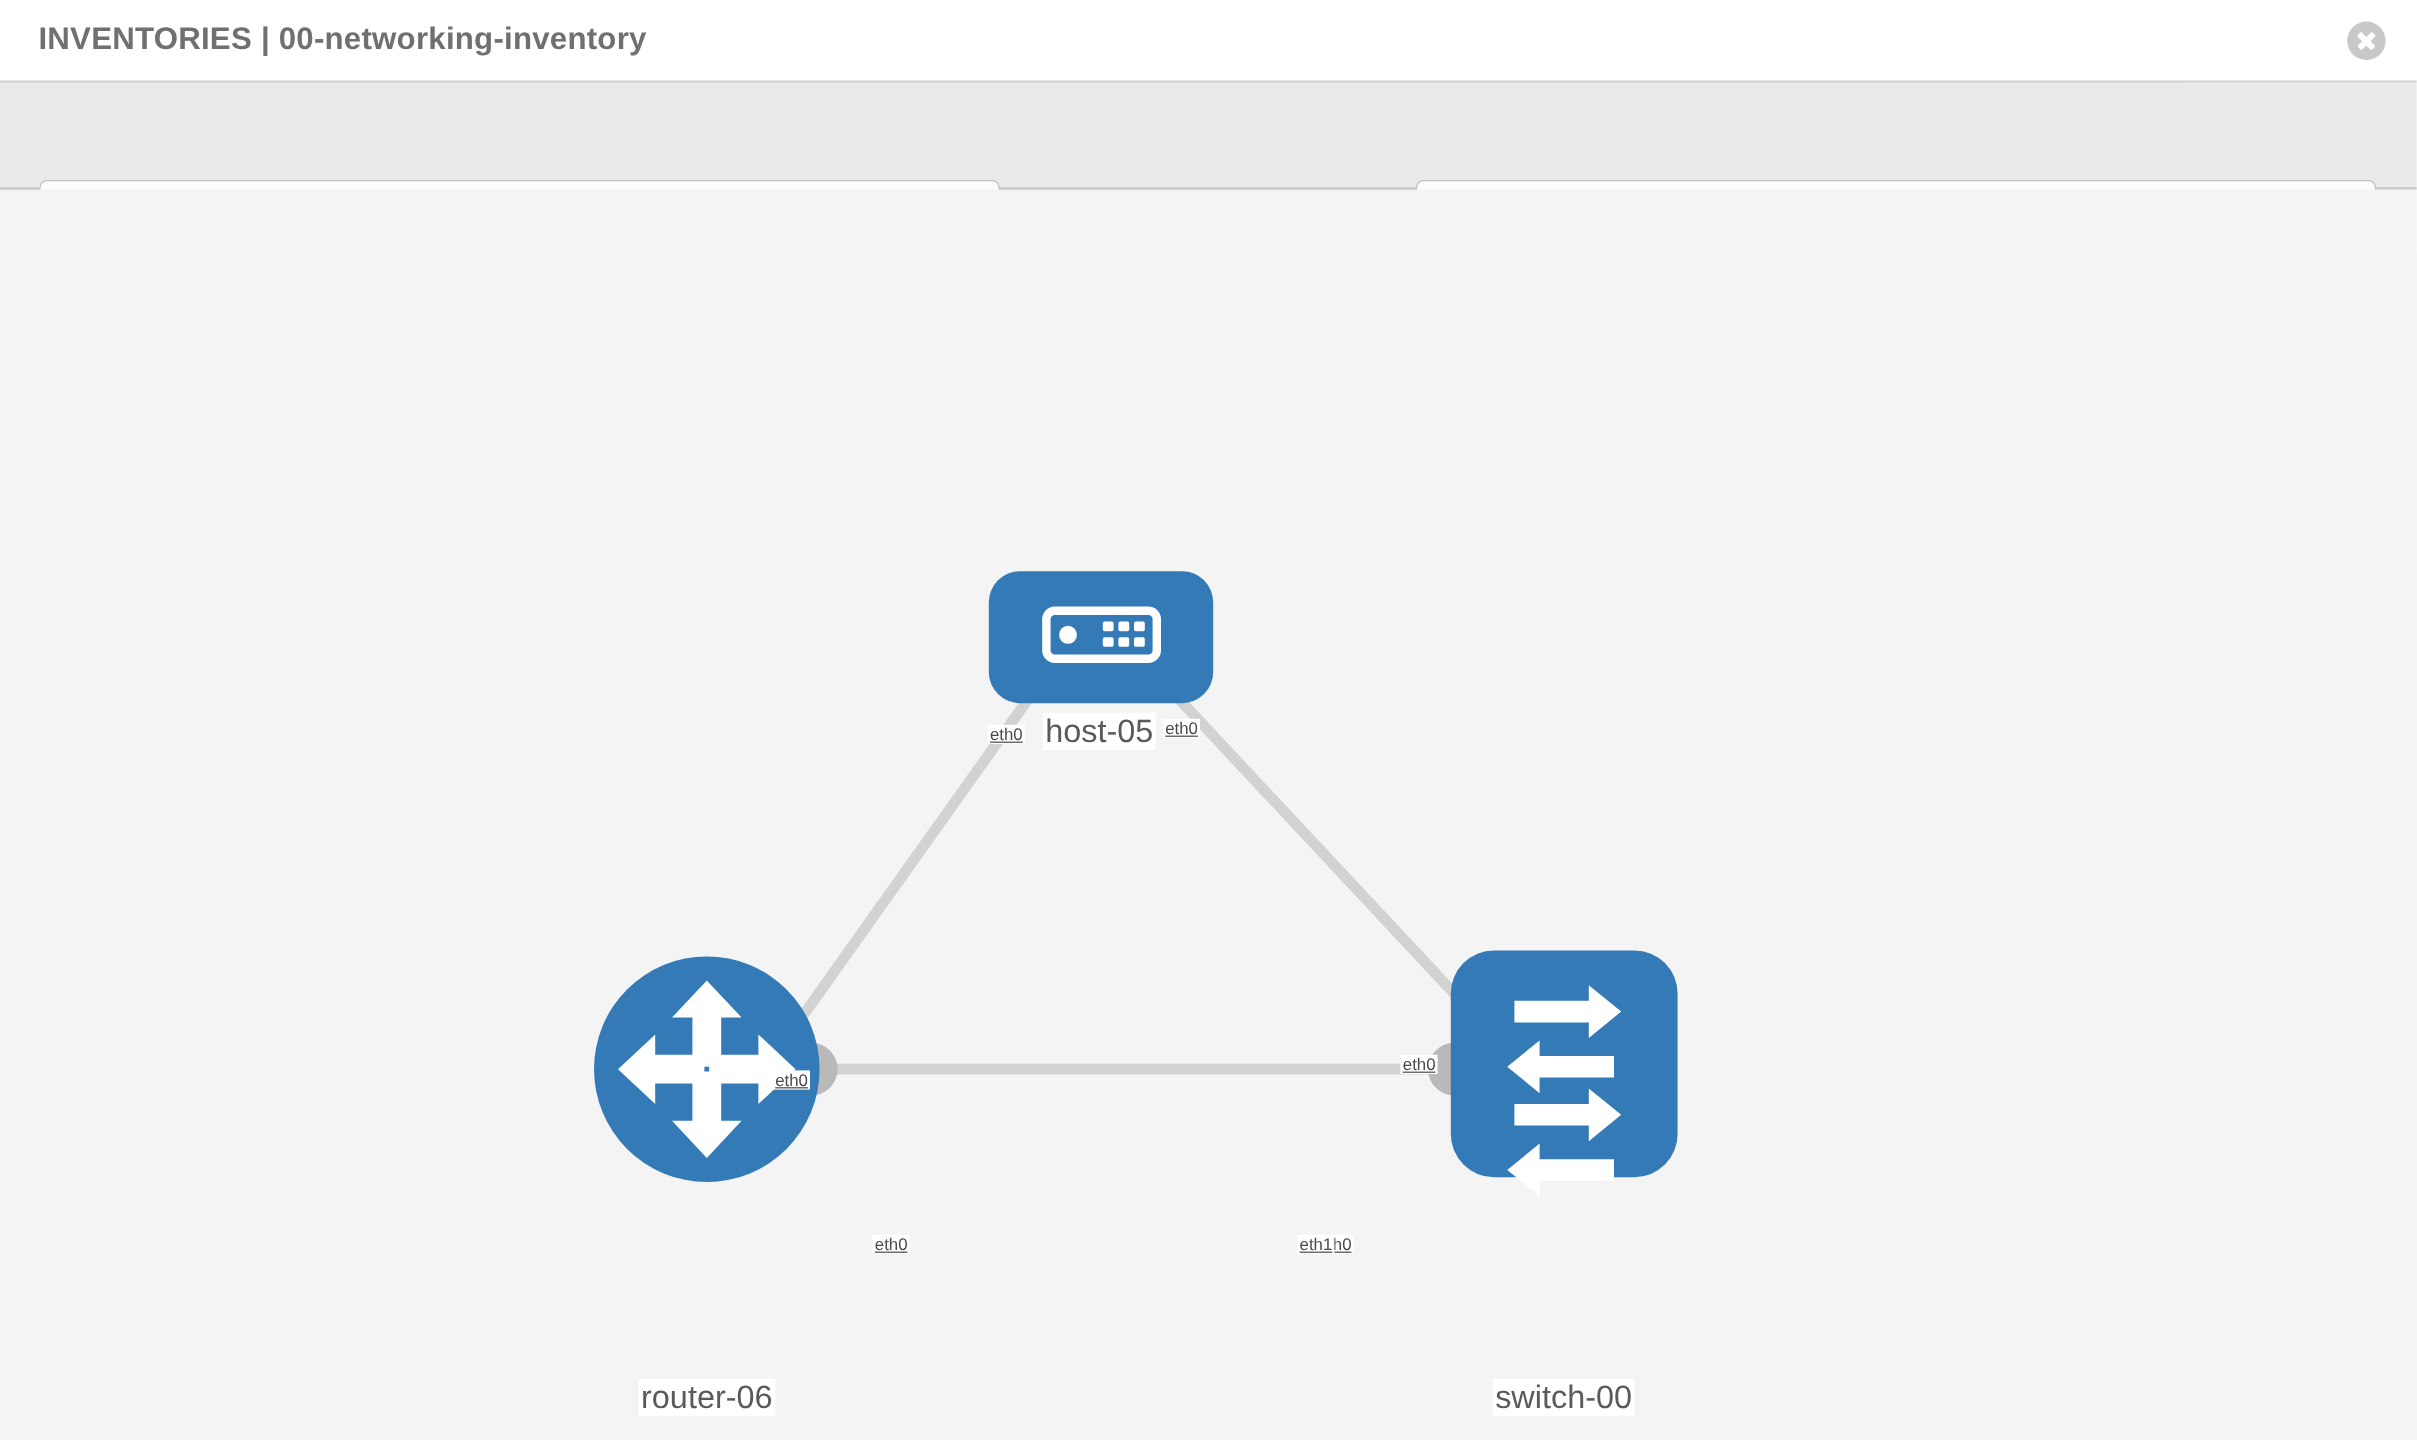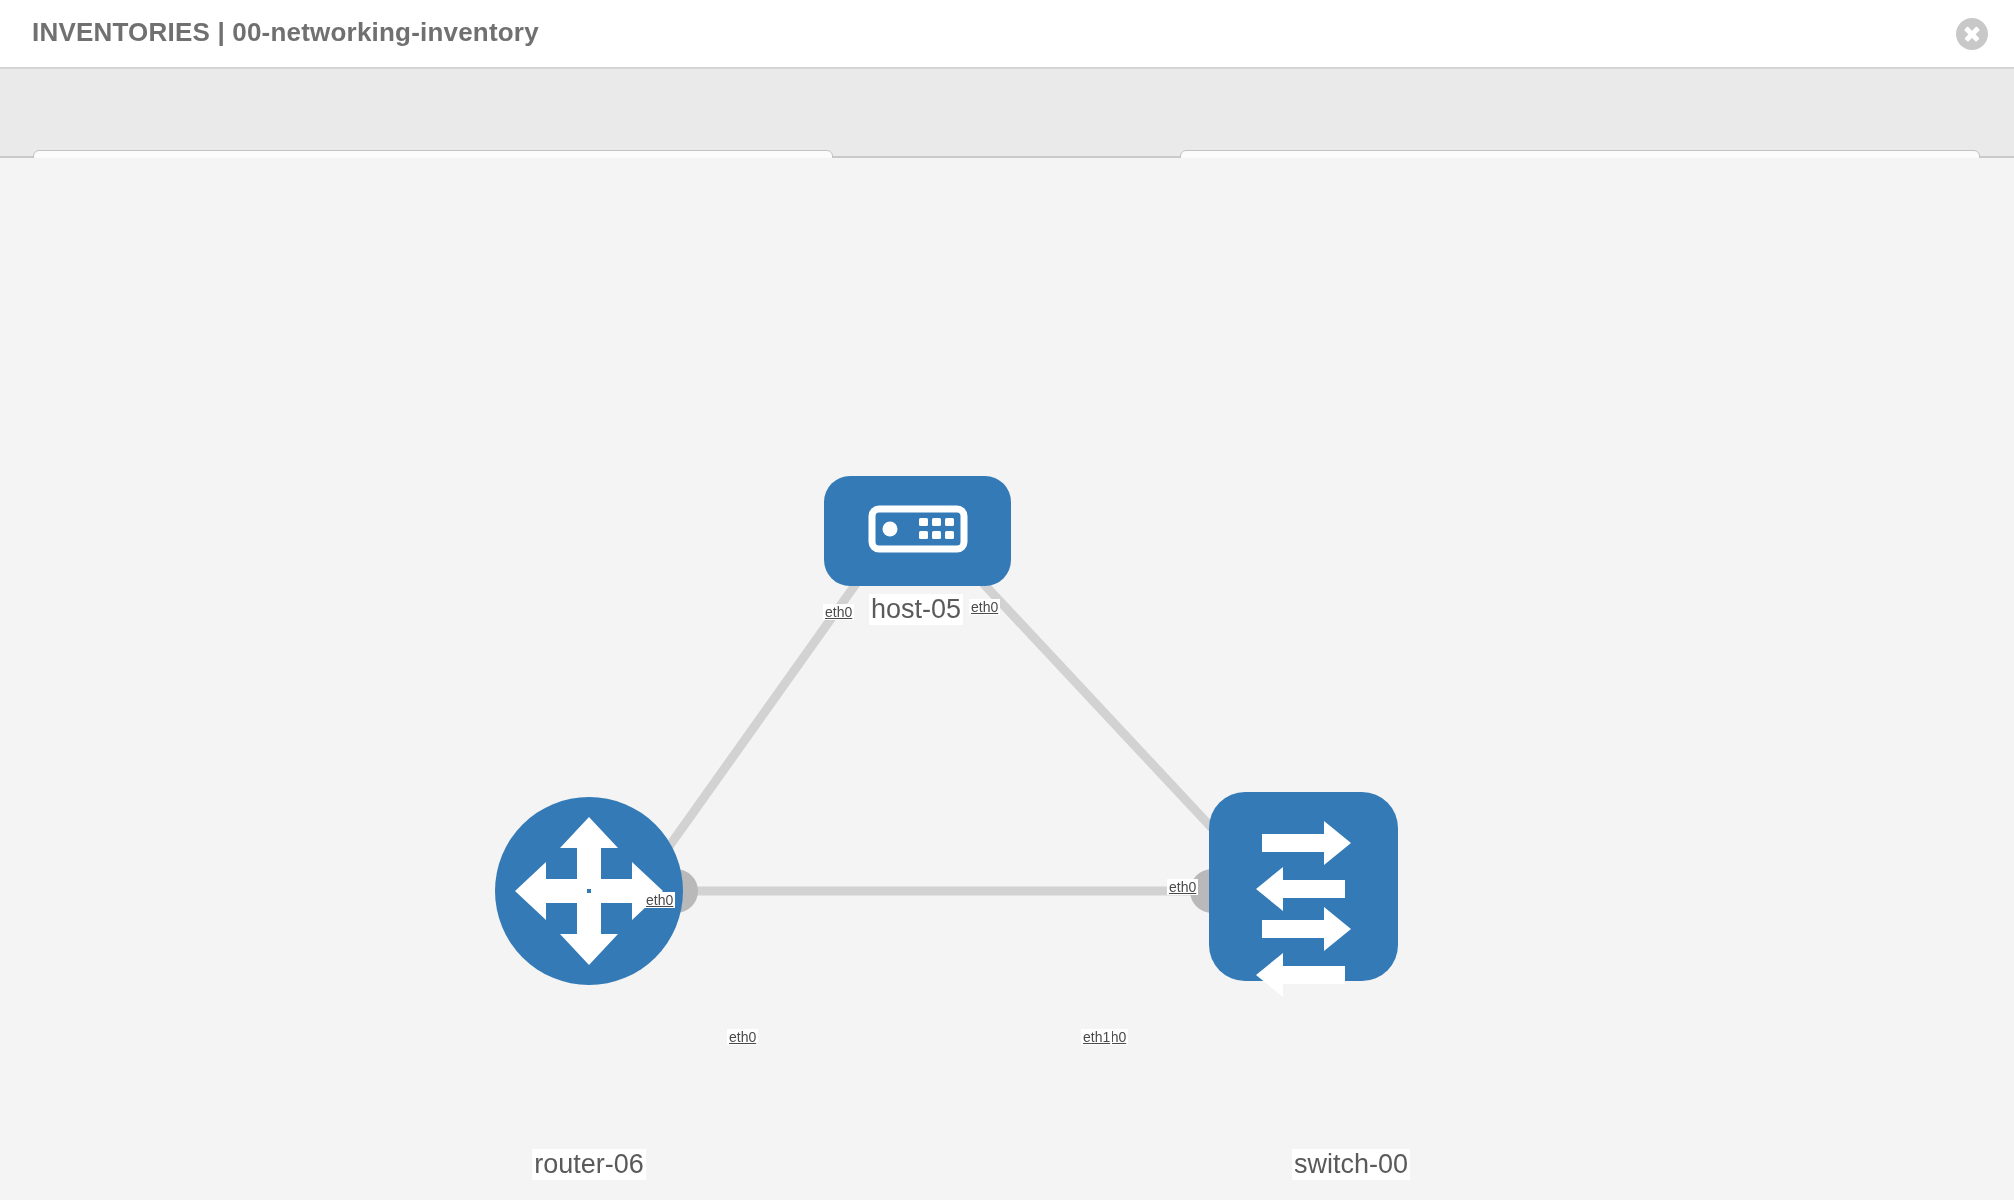--- a/index.html
+++ b/index.html
@@ -246,16 +246,16 @@
     <span class="if-label" style="left:823px; top:446px;">eth0</span>
     <span class="if-label" style="left:969px; top:441px;">eth0</span>
     <span class="if-label" style="left:644px; top:734px;">eth0</span>
     <span class="if-label" style="left:1167px; top:721px;">eth0</span>
     <span class="if-label" style="left:727px; top:871px;">eth0</span>
     <span class="if-label" style="left:1097px; top:871px;">eth0</span>
     <span class="if-label" style="left:1081px; top:871px;">eth1</span>
 
     <span class="node-label" style="left:916px; top:436px;">host-05</span>
     <span class="node-label" style="left:589px; top:991px;">router-06</span>
-    <span class="node-label" style="left:1303px; top:991px;margin-left:48px;">switch-00</span>
+    <span class="node-label" style="left:1303px; top:991px;">switch-00</span>
 
   </div>
 </div>
 
 </body></html>

